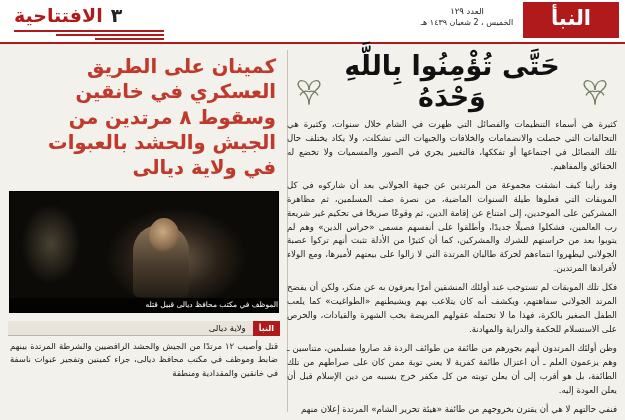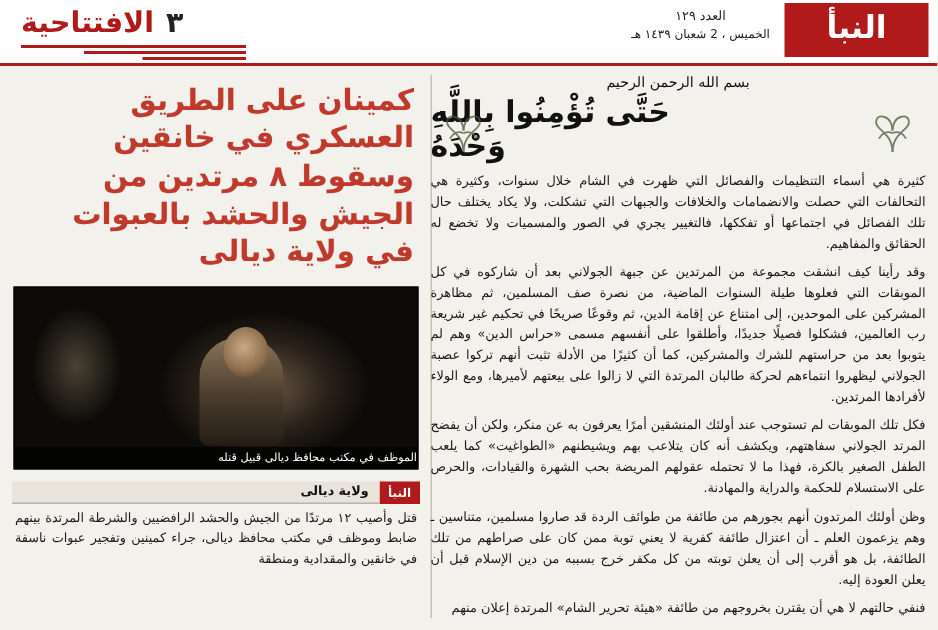--- a/index.html
+++ b/index.html
@@ -54,22 +54,22 @@
   .article-col{
     position:absolute;right:8px;top:48px;
     width:330px;height:365px;
   }
   .basmala{
     text-align:center;
     font-size:9.5px;color:#111;
     margin-top:2px;margin-bottom:2px;
   }
   .headline-ar{
-    text-align:left;
-    font-size:20px;font-weight:bold;color:#111;
+    text-align:center;
+    font-size:27px;font-weight:bold;color:#111;
     line-height:1.15;
     margin:2px 0 4px 0;
   }
   .headline-ar .l2{display:block;}
   .ornament-row{
     position:relative;height:0;
   }
   .orn{
     position:absolute;top:-44px;
     width:36px;height:36px;
@@ -145,21 +145,21 @@
     height:15px;
   }
   .section-bar .tag{
     background:#b01a1a;color:#fff;
     font-size:8px;font-weight:bold;
     padding:0 6px;
     display:flex;align-items:center;
   }
   .section-bar .label{
     background:#e8e4dc;
-    color:#111;font-size:8.5px;font-weight:bold;
+    color:#111;font-size:8.5px;font-weight:normal;
     padding:0 7px;
     display:flex;align-items:center;
     flex:1;
     border-bottom:1px solid #b9b3a8;
   }
   .news-text{
     text-align:justify;
     font-size:8.5px;
     line-height:1.6;
     color:#1b1b1b;
@@ -195,21 +195,20 @@
     <div></div>
     <div></div>
     <div></div>
   </div>
 </div>
 
 <div class="divider-v"></div>
 
 <div class="article-col">
 
-  <div class="basmala">بسم الله الرحمن الرحيم</div>
 
   <div class="headline-ar">
     <span>حَتَّى تُؤْمِنُوا بِاللَّهِ</span>
     <span class="l2">وَحْدَهُ</span>
   </div>
 
   <div class="ornament-row">
     <svg class="orn right" viewBox="0 0 40 40">
       <g fill="none" stroke="#4a5a3a" stroke-width="1.4">
         <path d="M20 36 C20 26 14 22 10 18 C6 14 8 8 14 10 C18 11 20 16 20 20"></path>

